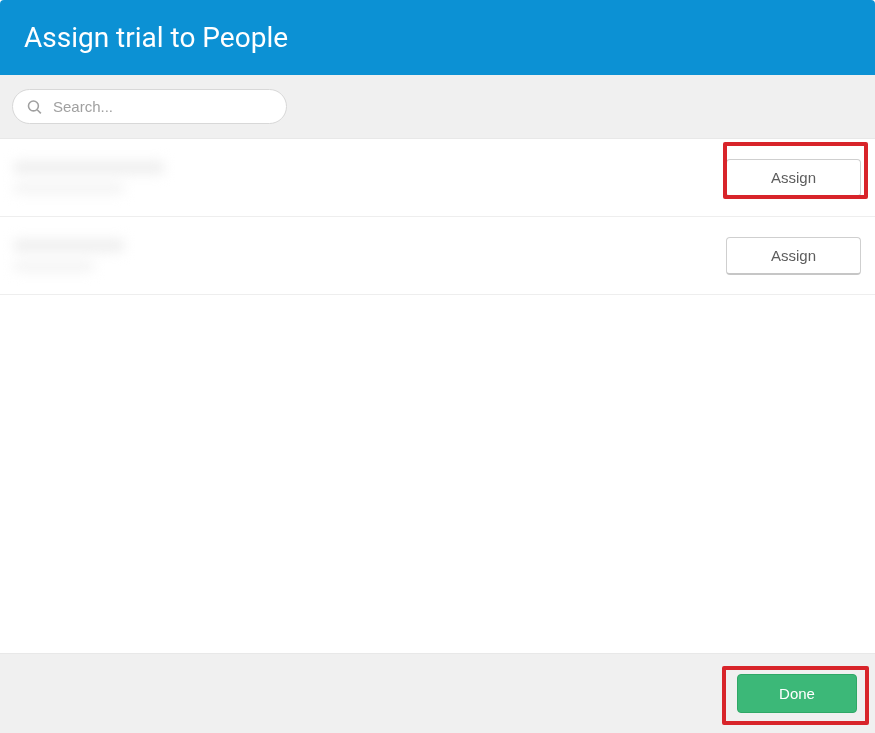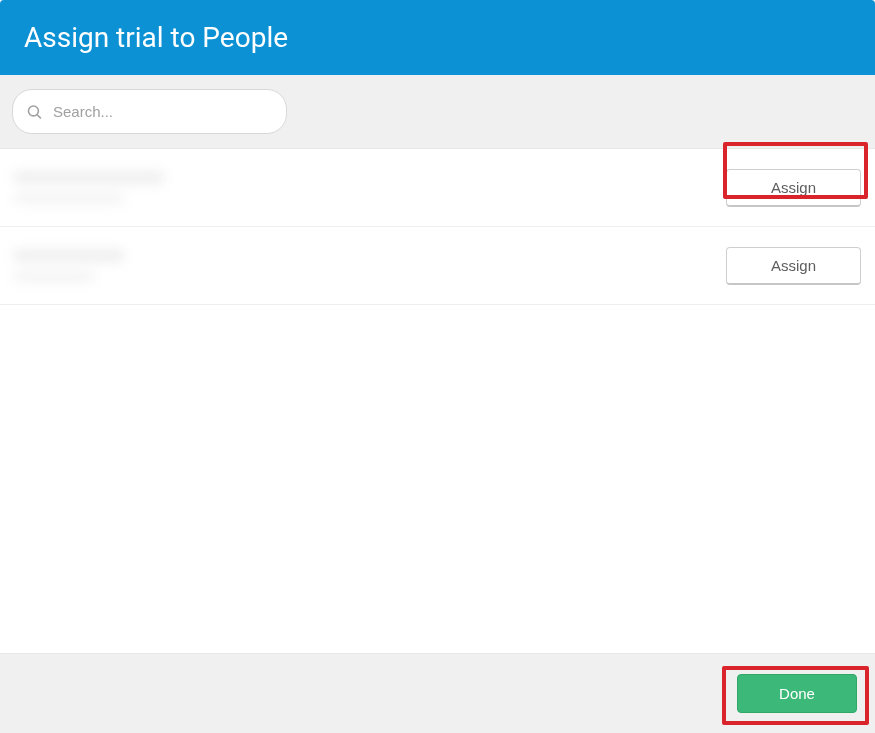--- a/index.html
+++ b/index.html
@@ -28,21 +28,21 @@
       background: #f0f0f0;
       padding: 14px 12px;
       border-bottom: 1px solid #e8e8e8;
     }
     .search-container {
       position: relative;
       width: 275px;
     }
     .search-input {
       width: 100%;
-      height: 45px;
+      height: 35px;
       border: 1px solid #d8d8d8;
       border-radius: 20px;
       padding: 6px 14px 6px 40px;
       font-size: 15px;
       color: #555;
       background: #ffffff;
       outline: none;
     }
     .search-input::placeholder {
       color: #a0a0a0;

